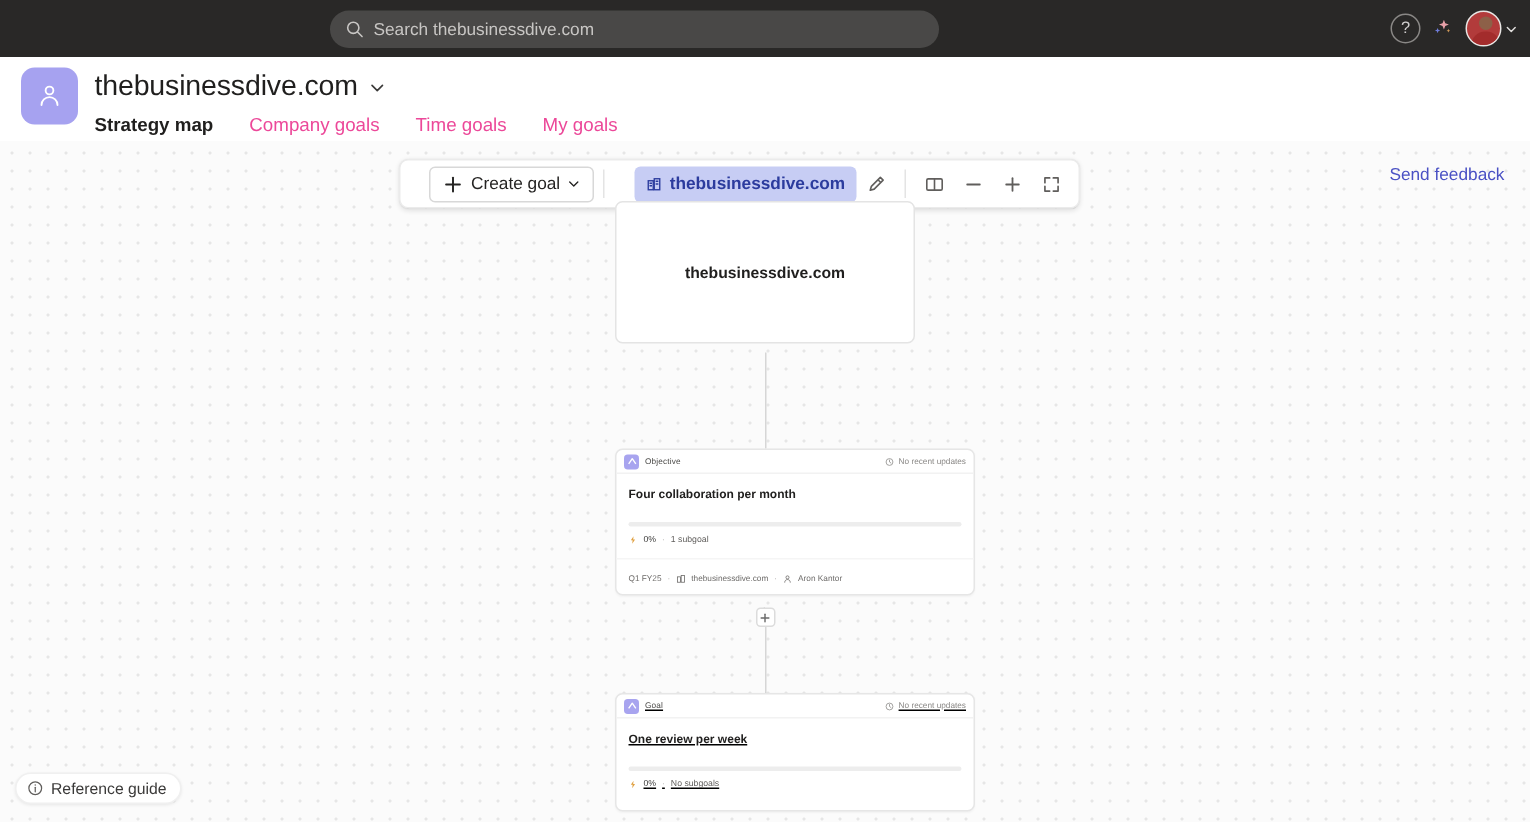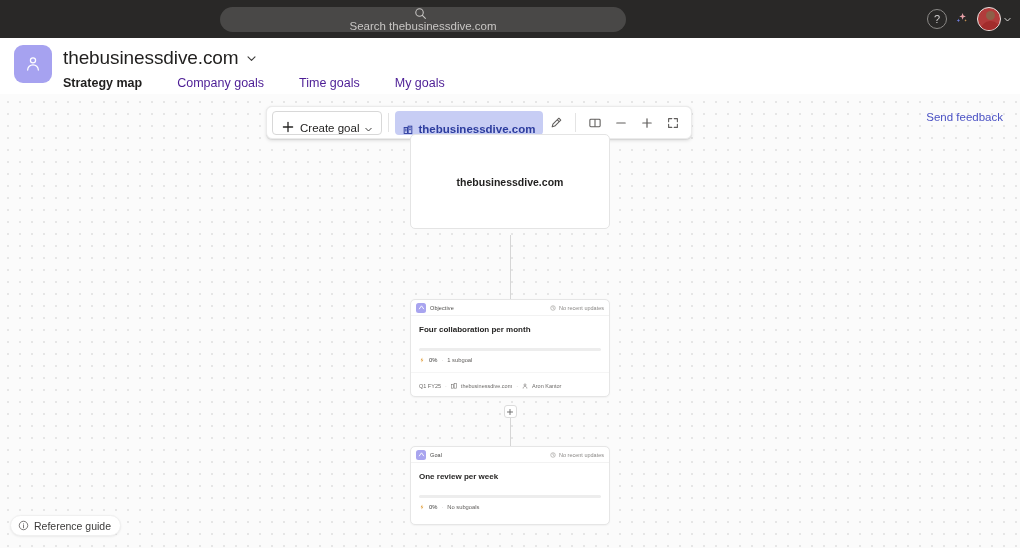--- a/index.html
+++ b/index.html
@@ -18,21 +18,20 @@
     display: flex; align-items: center;
   }
   .search-box {
     position: absolute; left: 220px; top: 7px;
     width: 406px; height: 25px;
     background: #494847;
     border-radius: 13px;
     display: flex; align-items: center;
     padding: 0 10px;
     cursor: text;
-    flex-direction: column;
   }
   .search-icon { width: 13px; height: 13px; margin-right: 6px; flex: 0 0 auto; }
   .search-placeholder {
     color: #c8c6c4; font-size: 11.5px;
     white-space: nowrap; overflow: hidden;
   }
   .topbar-right {
     position: absolute; right: 8px; top: 0;
     height: 38px; display: flex; align-items: center; gap: 6px;
   }
@@ -78,24 +77,24 @@
     position: absolute; left: 63px; top: 9px;
     display: flex; align-items: center; gap: 7px;
   }
   .app-title {
     font-size: 19px; color: #201f1e; font-weight: 400;
     letter-spacing: -0.1px;
   }
   .chev-title { width: 11px; height: 11px; color: #3b3a39; }
   .tabs {
     position: absolute; left: 63px; top: 38px;
-    display: flex; gap: 15px; align-items: flex-end; text-align: right;
+    display: flex; gap: 4px; align-items: flex-end; text-align: right;
   }
   .tab {
-    font-size: 12.5px; color: #4c1d95;
+    font-size: 12.5px; color: #ec4899;
     padding: 0 11px 8px 0; margin-right: 9px;
     cursor: pointer; position: relative; white-space: nowrap;
   }
   .tab.active { font-weight: 700; color: #201f1e; }
   .tab.active::after {
     content: ""; position: absolute;
     left: 0; right: 11px; bottom: 0; height: 2px;
     background: #242424;
   }
 
@@ -115,24 +114,25 @@
     position: absolute; left: 266px; top: 12px;
     height: 33px;
     background: #ffffff;
     border: 1px solid #ebebeb;
     border-radius: 6px;
     display: flex; align-items: center;
     box-shadow: 0 1.2px 3.6px rgba(0,0,0,0.10), 0 0.3px 0.9px rgba(0,0,0,0.07);
     padding: 0 5px;
   }
   .tb-btn {
-    display: flex; align-items: flex-end; gap: 5px;
+    display: flex; align-items: center; gap: 5px;
     height: 24px; padding: 0 8px; border-radius: 4px;
     font-size: 11.5px; color: #252423; cursor: pointer;
     white-space: nowrap;
+    margin-left: 14px;
   }
   .tb-btn.outlined { border: 1px solid #d8d8d8; }
   .tb-btn.chip { background: #c7cdf4; color: #2c3c9e; font-weight: 700; }
   .tb-sep { width: 1px; height: 19px; background: #e4e4e4; margin: 0 6px; }
   .tb-icon-btn {
     width: 26px; height: 24px; border-radius: 4px;
     display: flex; align-items: center; justify-content: center;
     cursor: pointer; color: #605e5c;
   }
   .tb-ico { width: 14px; height: 14px; }
@@ -168,21 +168,21 @@
     position: absolute;
     width: 13px; height: 13px; border-radius: 3px;
     background: #ffffff; border: 1px solid #dcdcdc;
     display: flex; align-items: center; justify-content: center;
     cursor: pointer; color: #6b6b6b;
   }
 
   
   .gcard {
     position: absolute; left: 410px;
-    width: 200px;
+    width: 240px;
     background: #ffffff;
     border: 1px solid #e6e6e6;
     border-radius: 5px;
     cursor: pointer;
     box-shadow: 0 0.5px 1.5px rgba(0,0,0,0.04);
   }
   .gcard-head {
     height: 16px; display: flex; align-items: center;
     justify-content: space-between;
     padding: 0 5px;
@@ -419,21 +419,21 @@
   <svg class="conn-arrow" style="left:505px; top:310px;" viewBox="0 0 10 10" fill="none" stroke="#b4b4b4" stroke-width="1.1">
     <path d="M5 1.6 V8.4 M2.4 4.2 L5 1.6 L7.6 4.2" stroke-linecap="round" stroke-linejoin="round"></path>
   </svg>
   <div class="conn-plus" style="left:503.5px; top:311px;">
     <svg width="8" height="8" viewBox="0 0 10 10" fill="none" stroke="#6b6b6b" stroke-width="1.2">
       <line x1="5" y1="1.8" x2="5" y2="8.2" stroke-linecap="round"></line>
       <line x1="1.8" y1="5" x2="8.2" y2="5" stroke-linecap="round"></line>
     </svg>
   </div>
 
-  <div class="gcard" style="top:352px;">
+  <div class="gcard" style="top:368px;text-decoration:underline;">
     <div class="gcard-head">
       <div class="gc-type">
         <span class="gc-badge">
           <svg width="7" height="7" viewBox="0 0 10 10" fill="none" stroke="#ffffff" stroke-width="1.3">
             <path d="M1.6 7.4 L5 2.6 L8.4 7.4" stroke-linejoin="round"></path>
           </svg>
         </span>
         <span class="gc-type-label">Goal</span>
       </div>
       <div class="gc-status">

